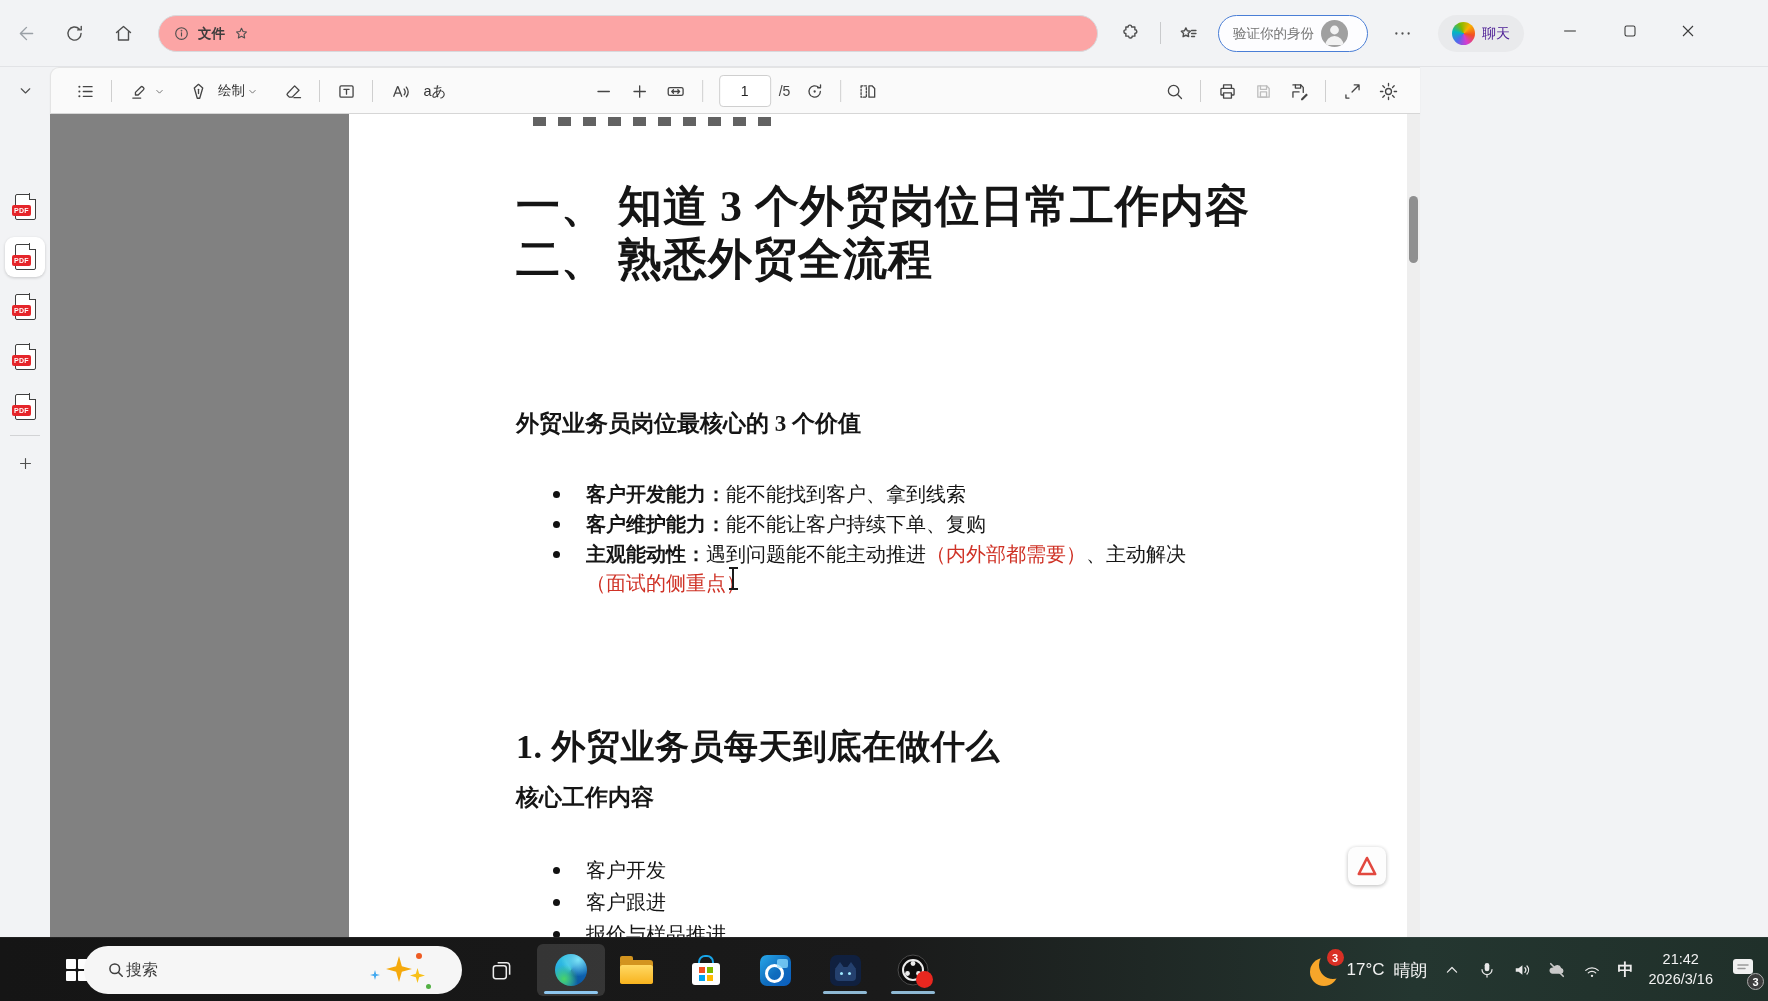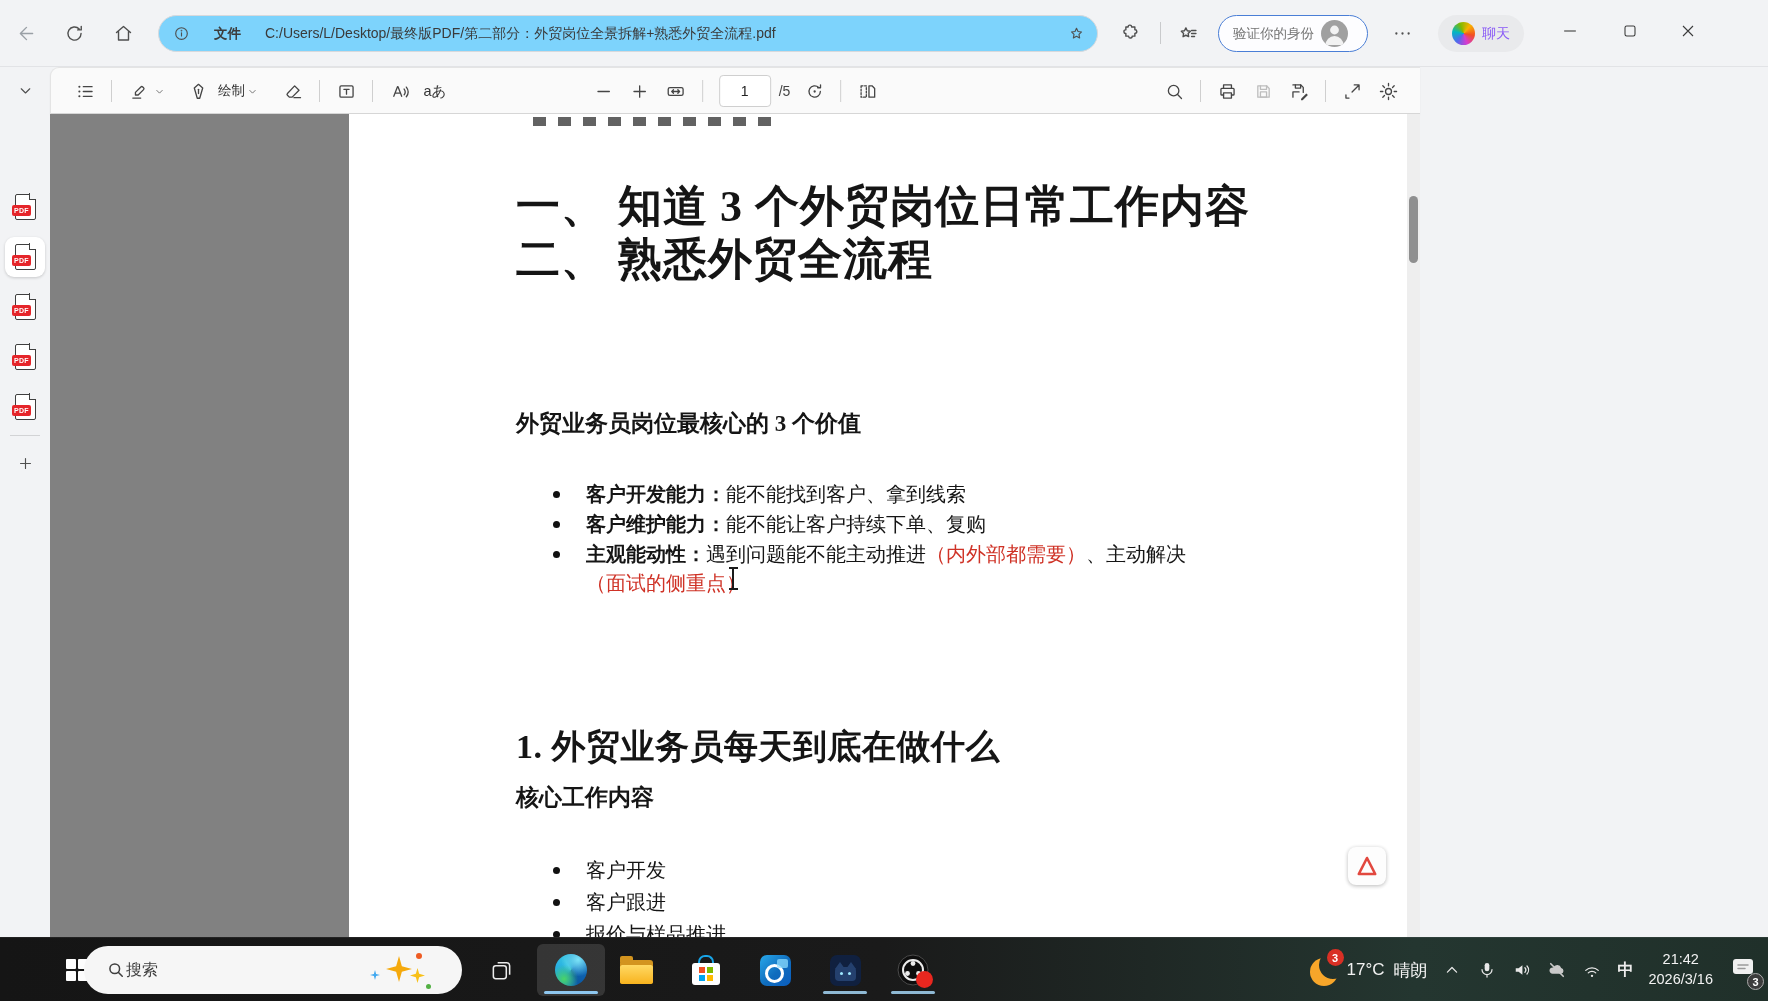--- a/index.html
+++ b/index.html
@@ -6,29 +6,29 @@
   html,body{width:1768px;height:1001px;overflow:hidden}
   body{font-family:"Liberation Sans","DejaVu Sans",sans-serif;background:#000;position:relative}
   .screen{position:absolute;inset:0;width:1768px;height:1001px;background:#f2f3f5}
 
   
   .navbar{position:absolute;top:0;left:0;width:1768px;height:67px;background:#f2f3f5;border-bottom:1px solid #e2e3e6}
   .nbtn{position:absolute;top:13px;width:40px;height:40px;border:none;background:transparent;border-radius:7px;display:flex;align-items:center;justify-content:center;cursor:pointer}
   .ic{width:21px;height:21px;stroke:#4f4f4f;fill:none;stroke-width:1.6;stroke-linecap:round;stroke-linejoin:round}
   .ic-sm{width:17px;height:17px;stroke:#4f4f4f;fill:none;stroke-width:1.6;stroke-linecap:round;stroke-linejoin:round}
   .ic-muted{stroke:#9aa0a6}
-  .addrbar{position:absolute;left:158px;top:15px;width:940px;height:37px;background:#7dd3fc;border:1px solid #d8d9dc;border-radius:19px;display:flex;align-items:center;padding:0 12px 0 14px;gap:24px}
+  .addrbar{position:absolute;left:158px;top:15px;width:940px;height:37px;background:#fca5a5;border:1px solid #d8d9dc;border-radius:19px;display:flex;align-items:center;padding:0 12px 0 14px;gap:8px}
   .filelabel{font-size:13.5px;font-weight:700;color:#3c3c3c;white-space:nowrap}
   .urltext{font-size:14px;color:#3a3a3a;white-space:nowrap;overflow:hidden;flex:1}
   .nsep{position:absolute;top:22px;width:1px;height:22px;background:#c9cacc}
   .idpill{position:absolute;left:1218px;top:15px;height:37px;min-width:150px;border:1.5px solid #4a7ed6;border-radius:19px;background:#fdfdff;display:flex;align-items:center;gap:7px;padding:0 4px 0 14px;cursor:pointer}
   .idpill span{font-size:13.5px;color:#737373;white-space:nowrap}
   .avatar{width:27px;height:27px;border-radius:50%;background:#a0a0a0;display:flex;align-items:center;justify-content:center;overflow:hidden}
   .copilot-chip{position:absolute;left:1438px;top:15px;height:37px;border-radius:19px;background:#e9eaec;display:flex;align-items:center;gap:7px;padding:0 14px;cursor:pointer}
-  .copilot-chip span{font-size:14px;color:#8b5cf6}
+  .copilot-chip span{font-size:14px;color:#4c1d95}
   .cplogo{width:23px;height:23px;border-radius:50%;background:conic-gradient(from 40deg,#f8b200,#f25022,#d63bd0,#4f6bed,#00b7c3,#7fba00,#f8b200)}
   .winbtn{position:absolute;top:10px;width:46px;height:42px;border:none;background:transparent;display:flex;align-items:center;justify-content:center;cursor:pointer}
   .winbtn svg{width:20px;height:20px;stroke:#3b3b3b;fill:none;stroke-width:1.3}
 
   
   .tabstrip{position:absolute;top:67px;left:0;width:50px;height:870px;background:#f2f3f5}
   .collapse{position:absolute;left:7px;top:5px;width:36px;height:36px;display:flex;align-items:center;justify-content:center;border-radius:6px;cursor:pointer}
   .vtab{--bg:#f2f3f5;position:absolute;left:5px;width:40px;height:40px;border-radius:9px;display:flex;align-items:center;justify-content:center;cursor:pointer;background:var(--bg)}
   .vtab.active{--bg:#ffffff;background:#fff;box-shadow:0 1px 3px rgba(0,0,0,.18)}
   .pdficon{position:relative;width:21px;height:26px;background:#fff;border:1.6px solid #3f3f3f;border-radius:2px}
@@ -139,21 +139,20 @@
         </svg>
     </button>
 
     <div class="addrbar">
       <svg class="ic-sm" viewBox="0 0 24 24">
           <circle cx="12" cy="12" r="8.2"></circle>
           <path d="M12 11v4.6"></path>
           <circle cx="12" cy="7.8" r="0.4" fill="#4f4f4f"></circle>
         </svg>
       <span class="filelabel">文件</span>
-      <span class="urltext">C:/Users/L/Desktop/最终版PDF/第二部分：外贸岗位全景拆解+熟悉外贸全流程.pdf</span>
       <svg class="ic-sm" viewBox="0 0 24 24">
           <path d="M12 4.6l2.2 4.5 4.9.7-3.6 3.5.9 4.9-4.4-2.3-4.4 2.3.9-4.9L5 9.8l4.9-.7z"></path>
         </svg>
     </div>
 
     <button class="nbtn" style="left:1110px">
       <svg class="ic" viewBox="0 0 24 24">
           <path d="M9.3 4.6a2 2 0 0 1 4-.4l.1.4H17v3.1a2 2 0 0 1 .4 4l-.4.1V15h-3.1a2 2 0 0 1-4 .4l-.1-.4H6.7v-3.1a2 2 0 0 1-.4-4l.4-.1V4.6h2.6z"></path>
         </svg>
     </button>

